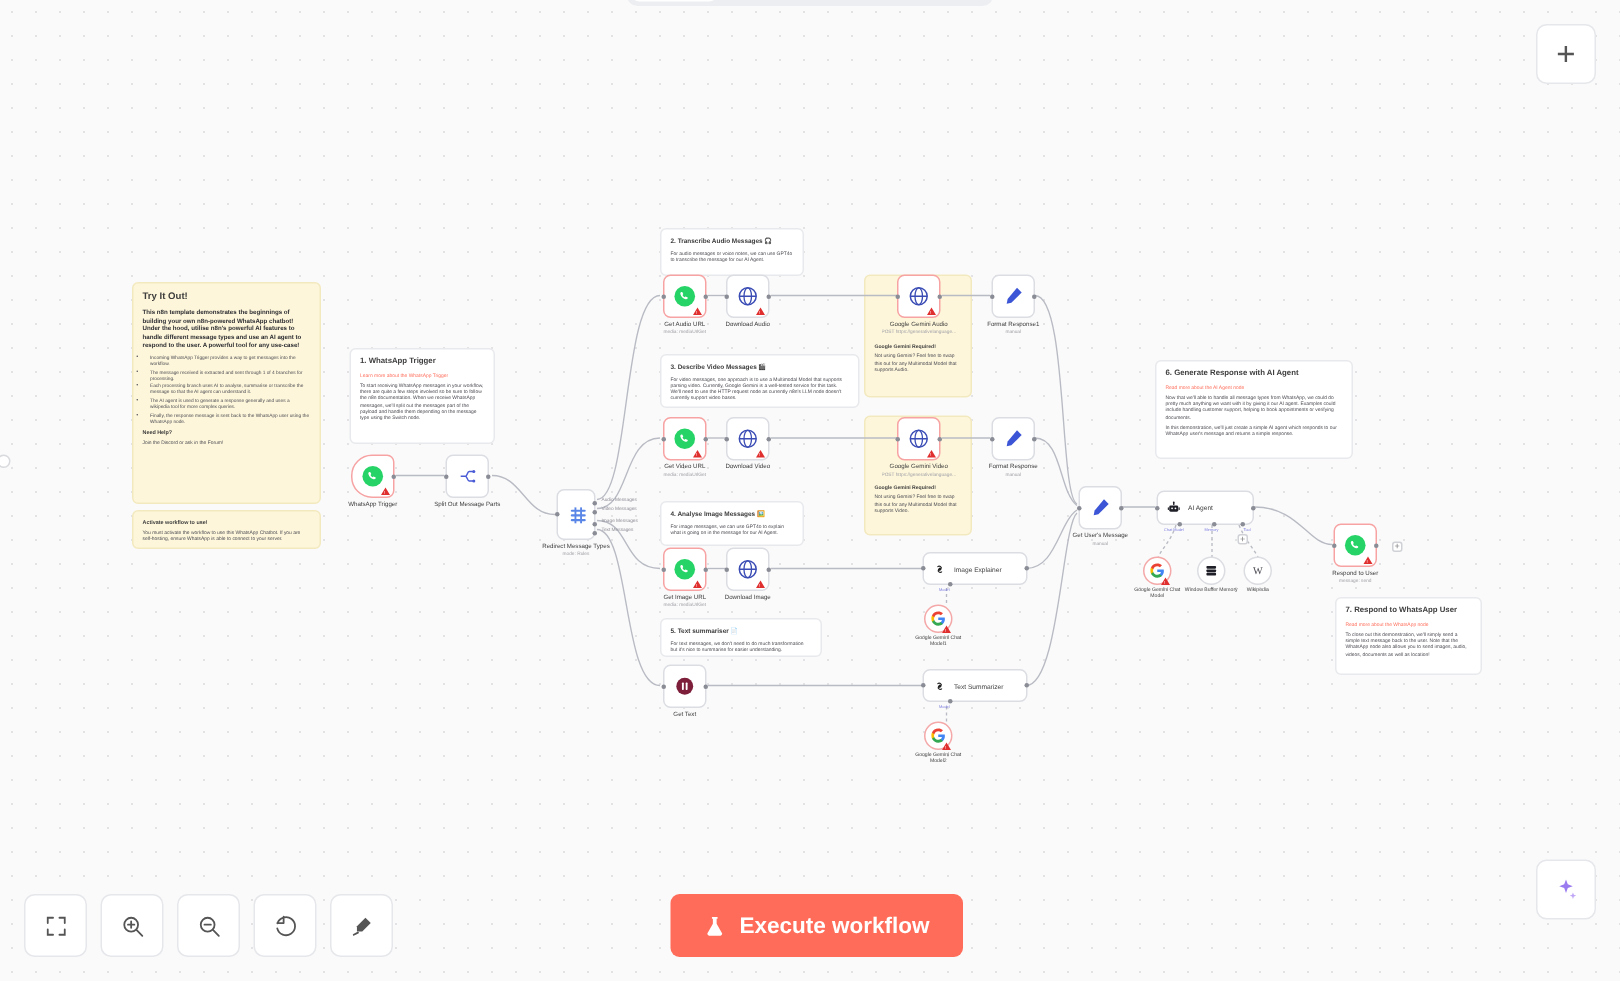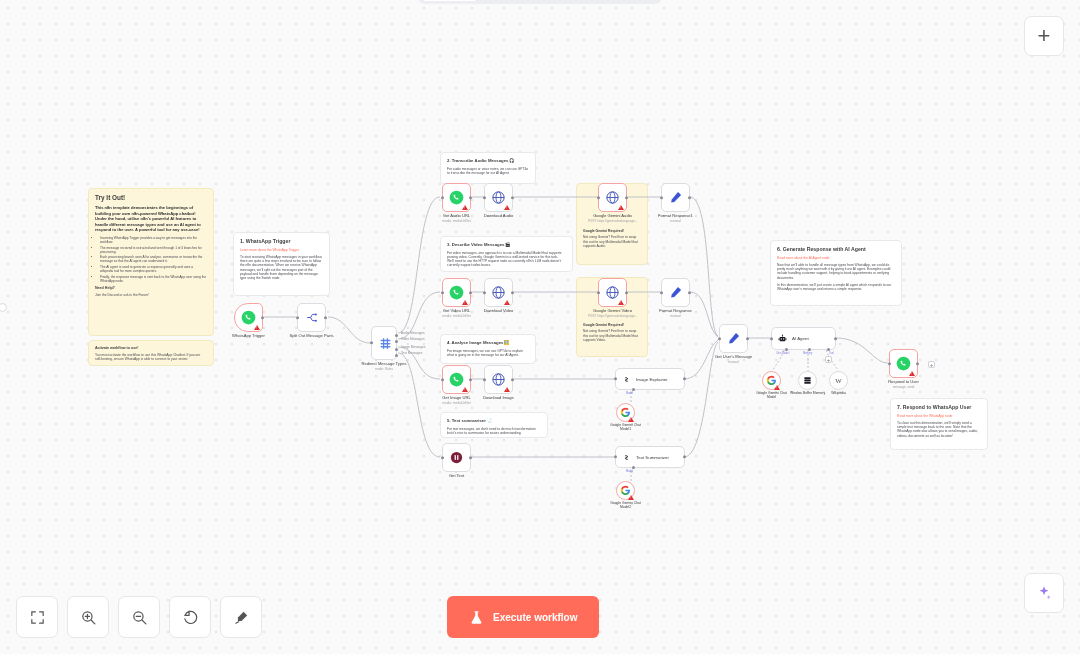--- a/index.html
+++ b/index.html
@@ -53,21 +53,21 @@
     display:flex; gap:9px; z-index:35;
   }
   #zoom-toolbar .fbtn { position:relative; width:42px; height:42px; }
   #zoom-toolbar svg { width:17px; height:17px; stroke:#555; fill:none; stroke-width:1.7; }
 
   
   #execute-btn {
     position:absolute; left:447px; bottom:16px;
     height:42px; padding:0 22px;
     background:#ff6d5a; border:none; border-radius:6px;
-    color:#fff; font-size:10px; font-weight:600;
+    color:#fff; font-size:15px; font-weight:600;
     display:flex; align-items:center; gap:9px;
     cursor:pointer; z-index:35;
     font-family:"Liberation Sans", sans-serif;
   }
   #execute-btn svg { width:15px; height:17px; fill:#fff; }
 
   
   .sticky {
     position:absolute;
     border-radius:4px;

